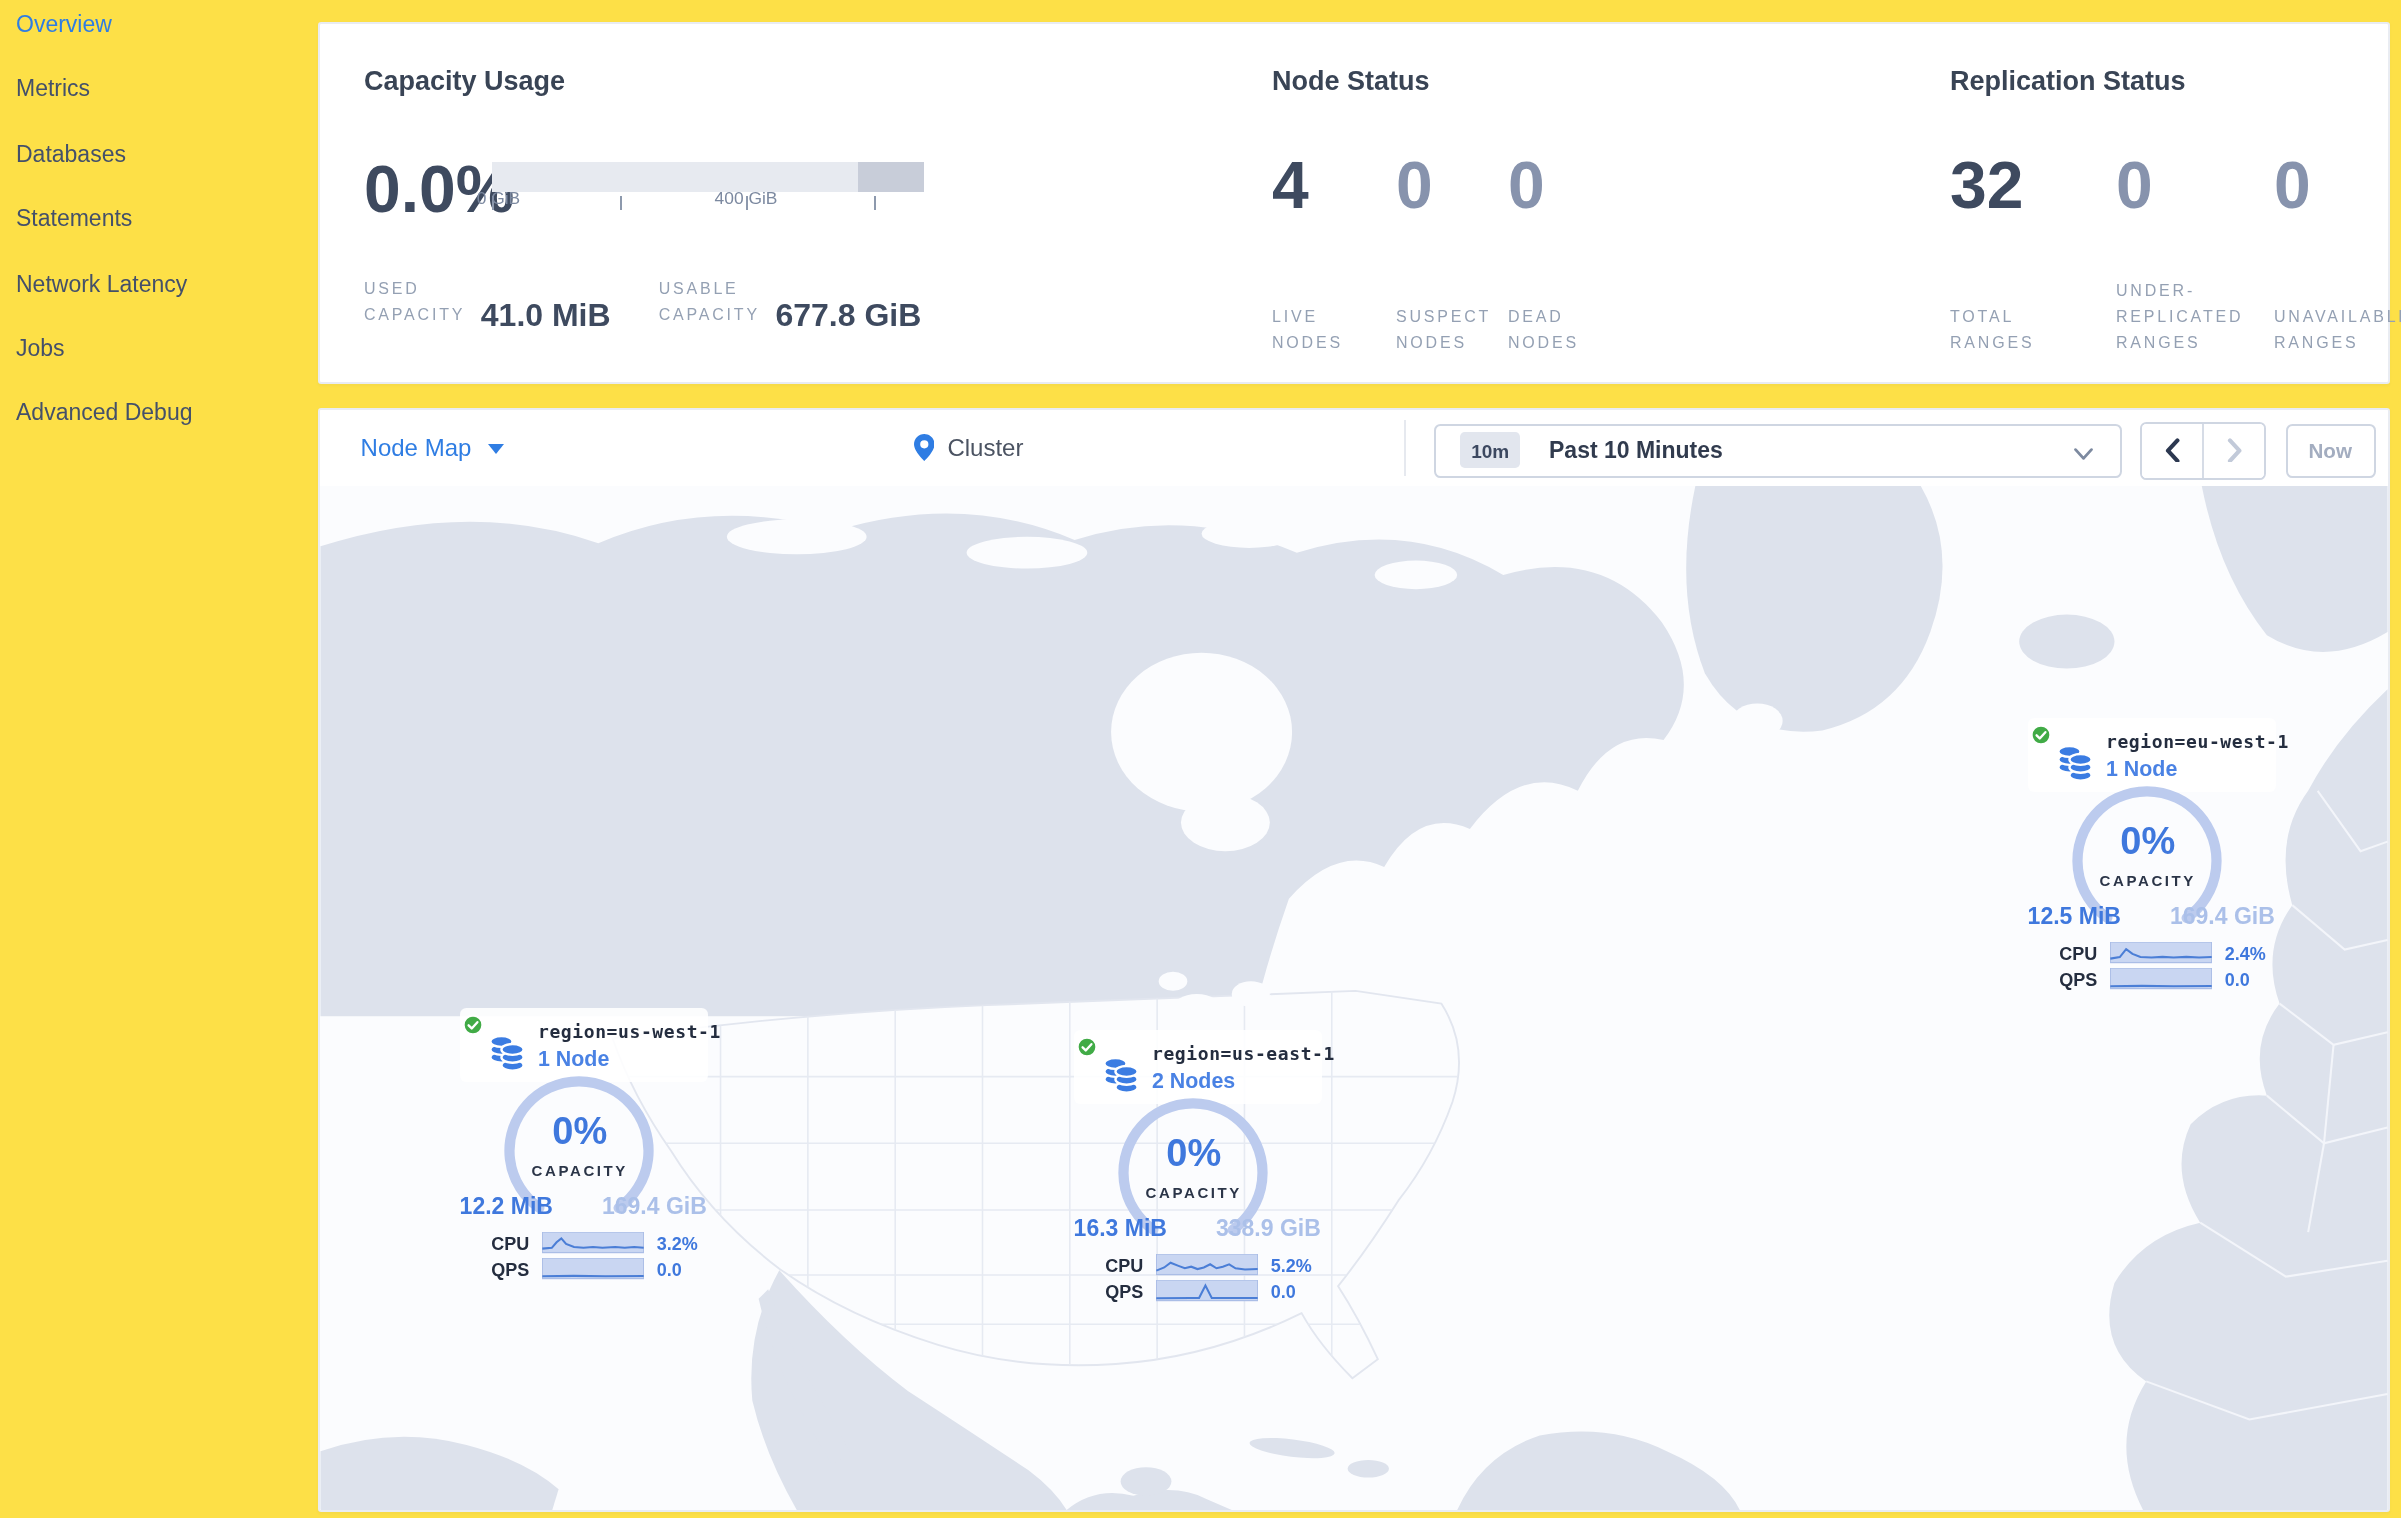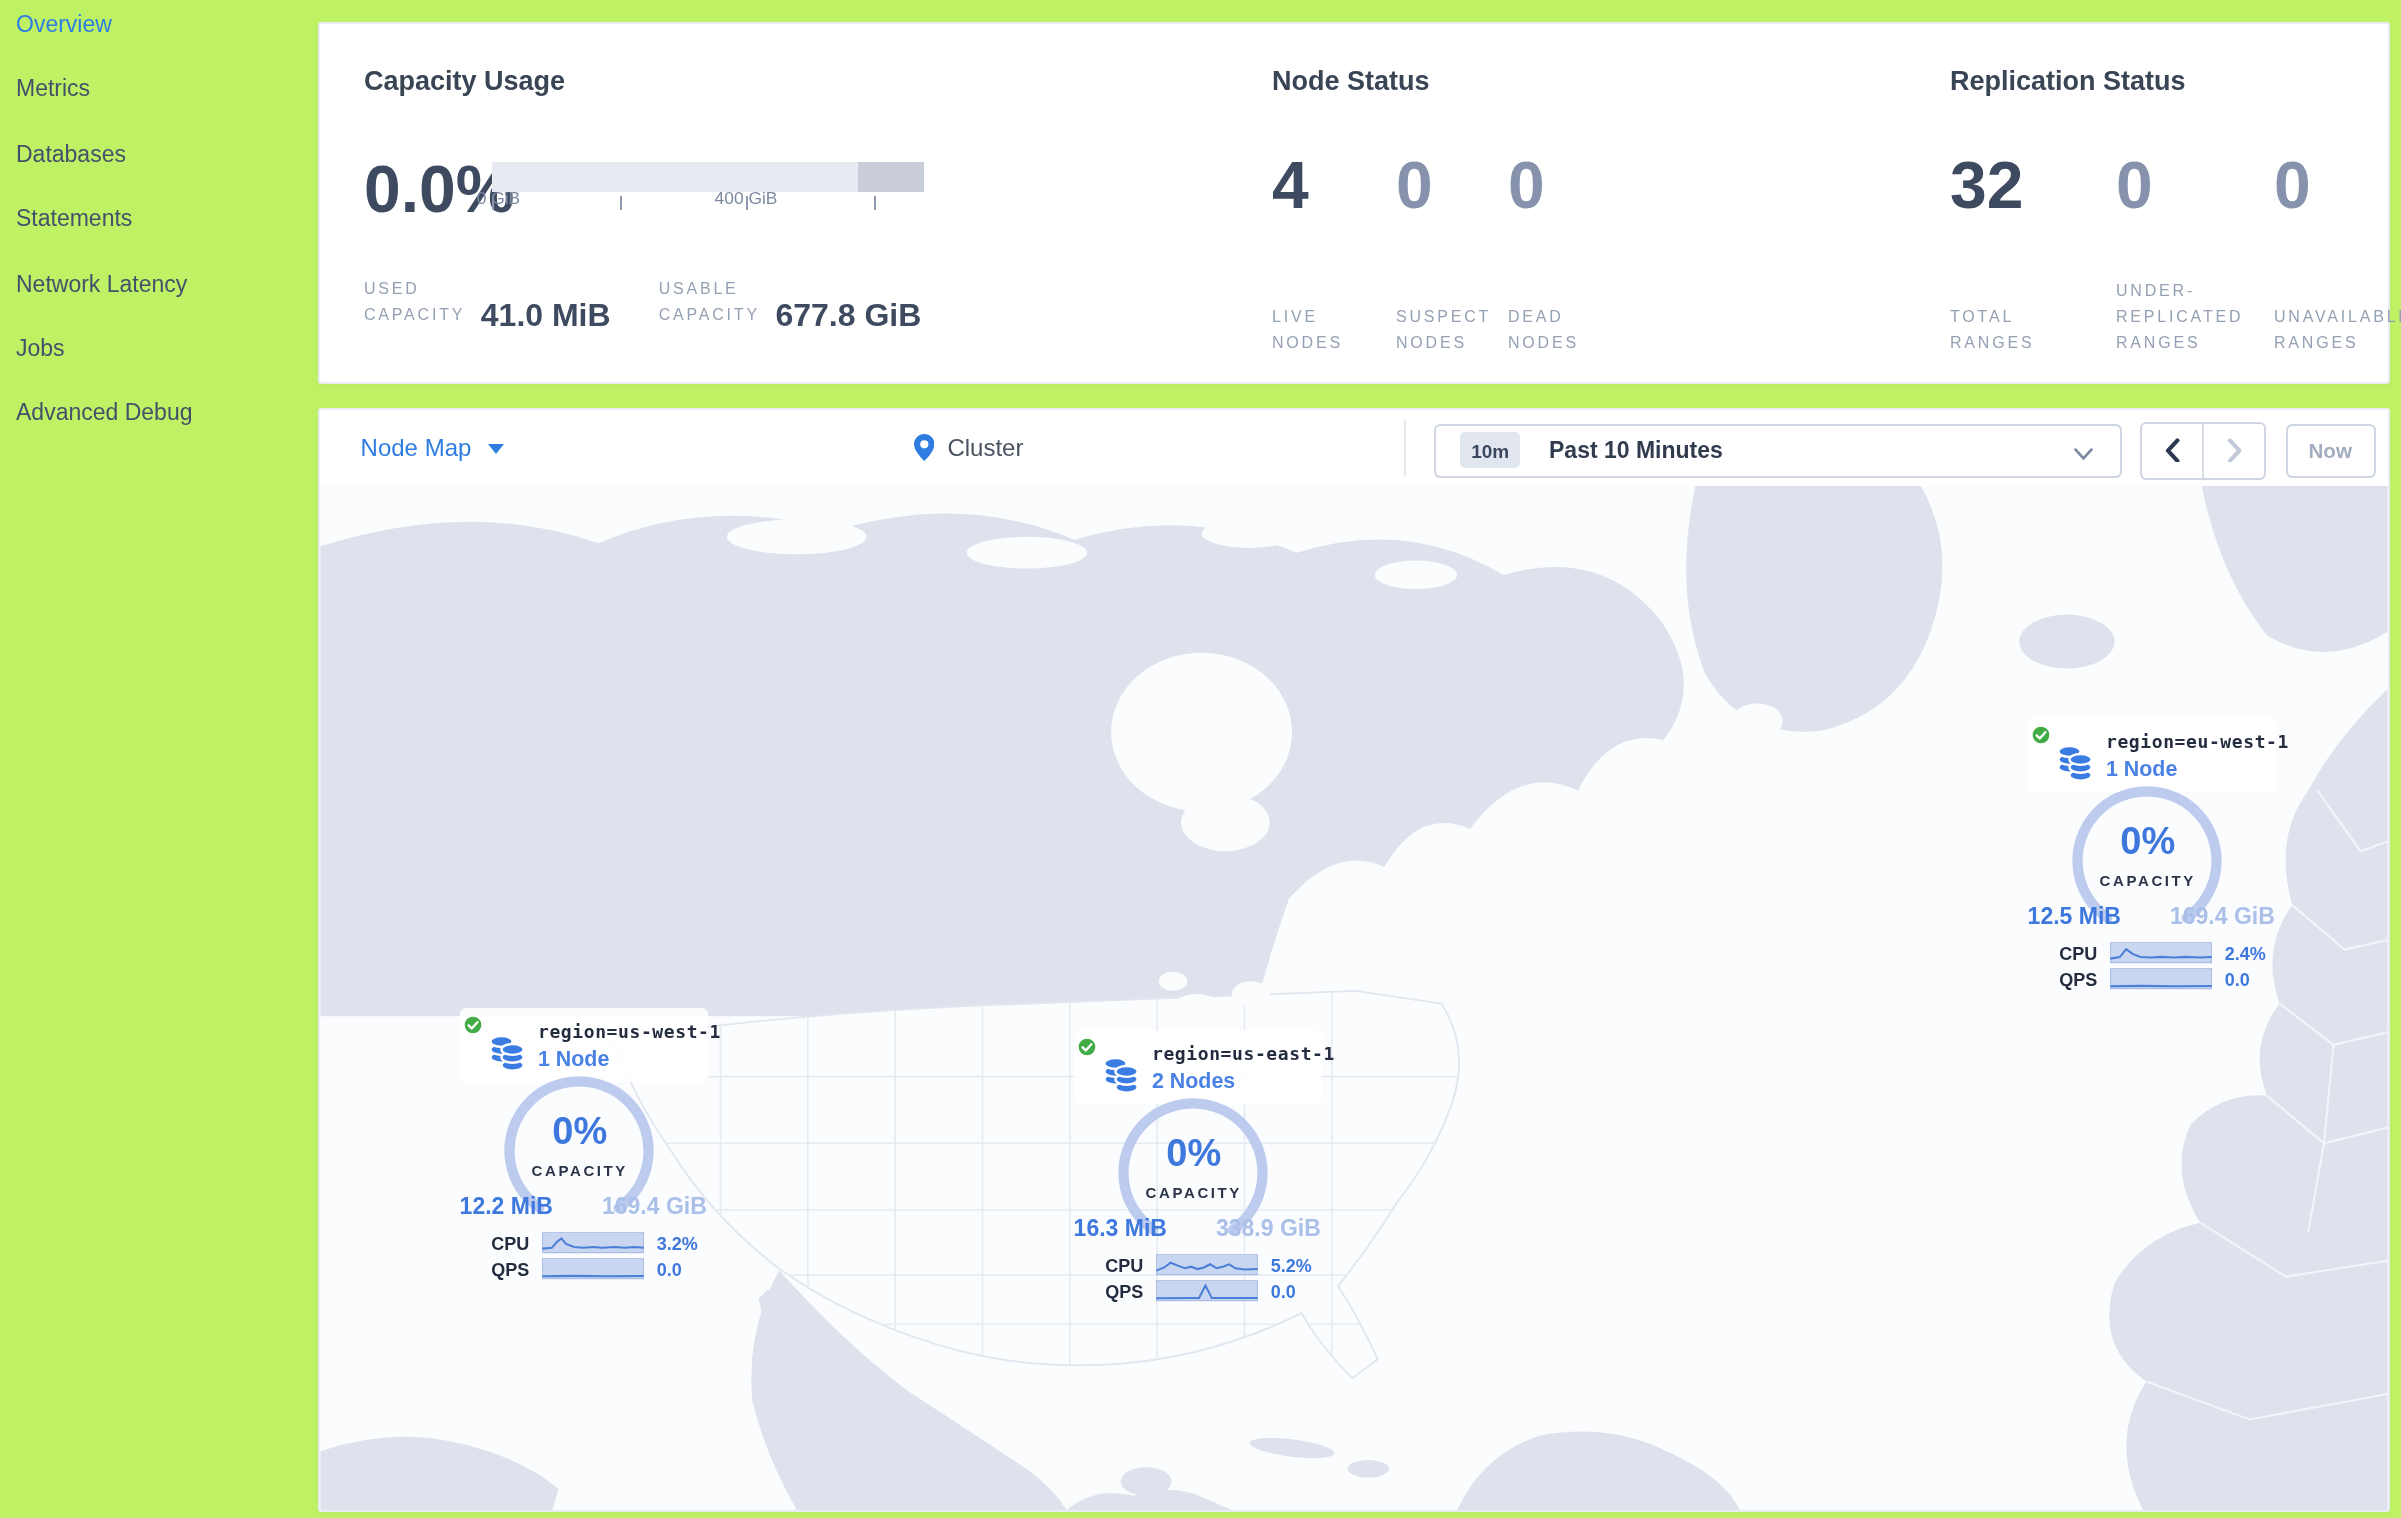--- a/index.html
+++ b/index.html
@@ -1,16 +1,16 @@
 <!DOCTYPE html>
 <html style="font-size:12.7px"><head>
 <meta charset="utf-8">
 <style>
   html,body{margin:0;padding:0;background:#f4f6fa;}
-  .viewport{width:2401px;height:1518px;overflow:hidden;background:#bef264;position:relative;}
+  .viewport{width:2401px;height:1518px;overflow:hidden;background:#fde047;position:relative;}
   .scale{width:1201px;height:759px;transform:scale(2);transform-origin:0 0;position:relative;
          font-family:"Liberation Sans",sans-serif;color:#3e4a5f;}
 
   
   .sidebar{position:absolute;left:0;top:0;width:159px;height:759px;}
   .nav-item{position:absolute;left:8px;height:16px;font-size:11.5px;color:#44506a;cursor:pointer;white-space:nowrap;}
   .nav-item.active{color:#2f7de3;}
 
   
   .card{position:absolute;background:#fff;border:0.8px solid #e9ecf2;border-radius:1.6px;

